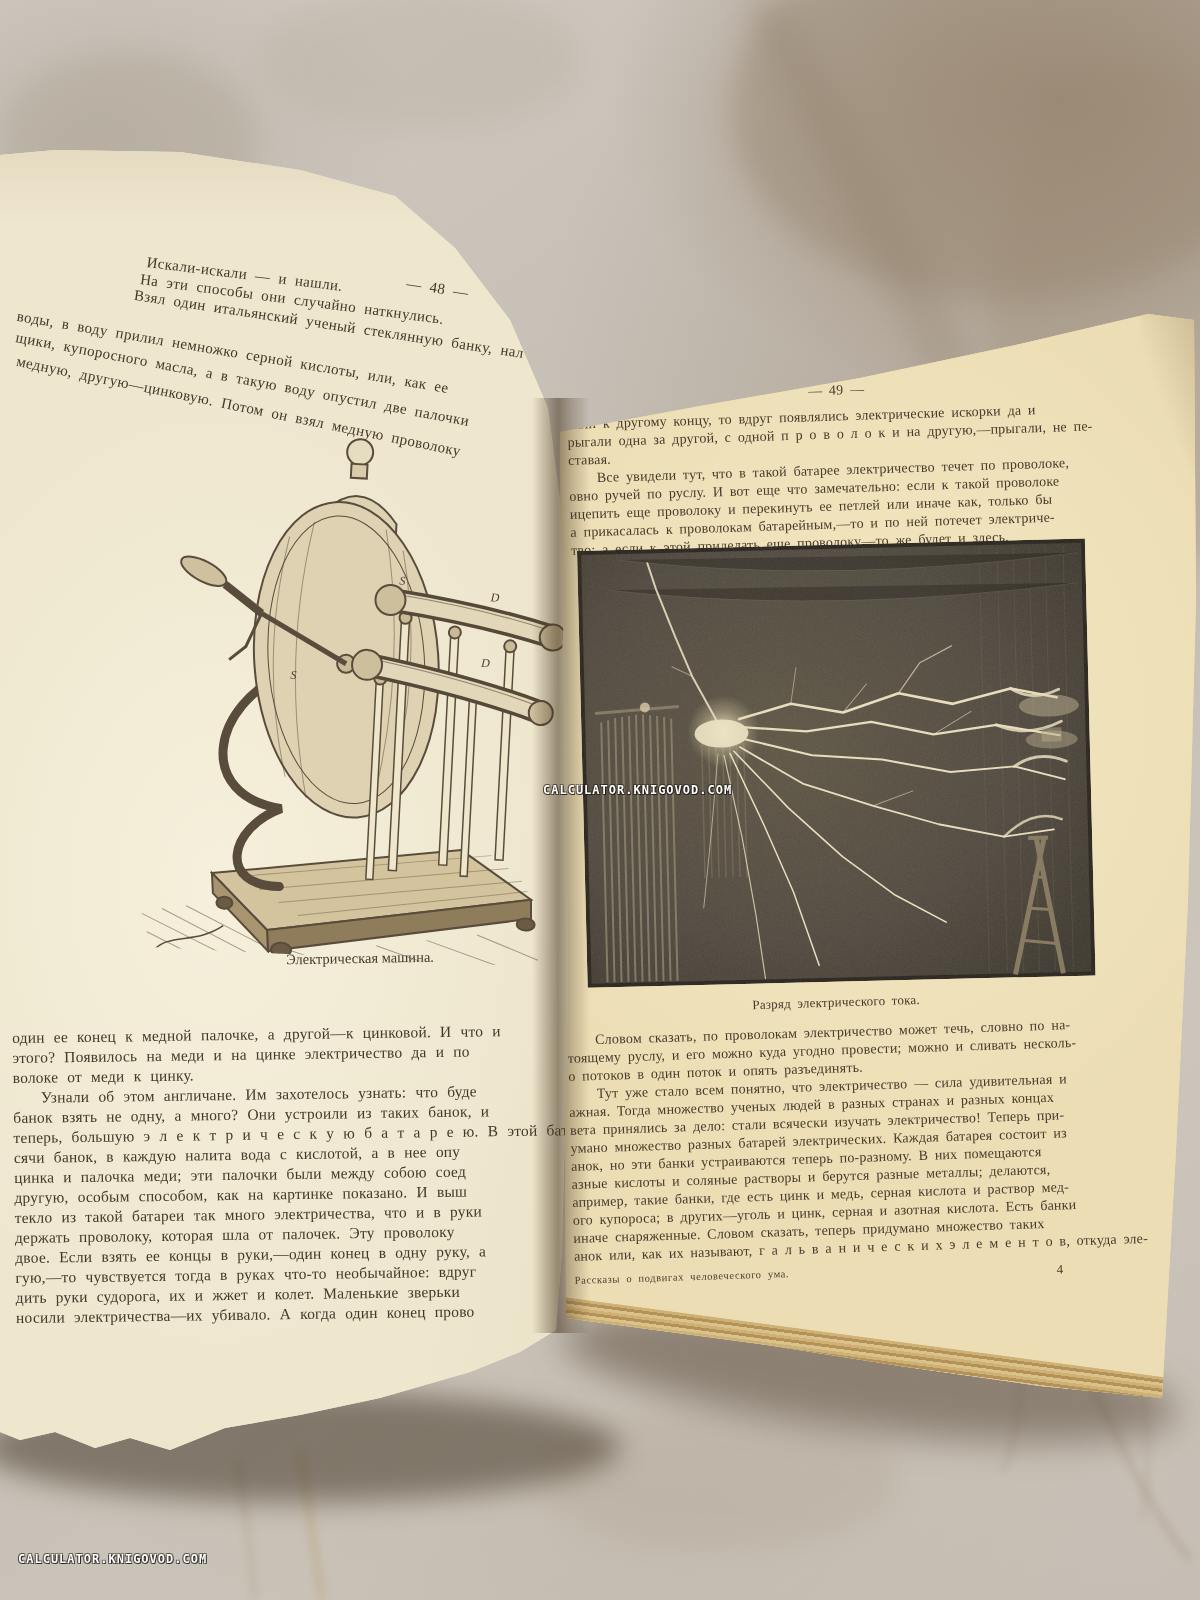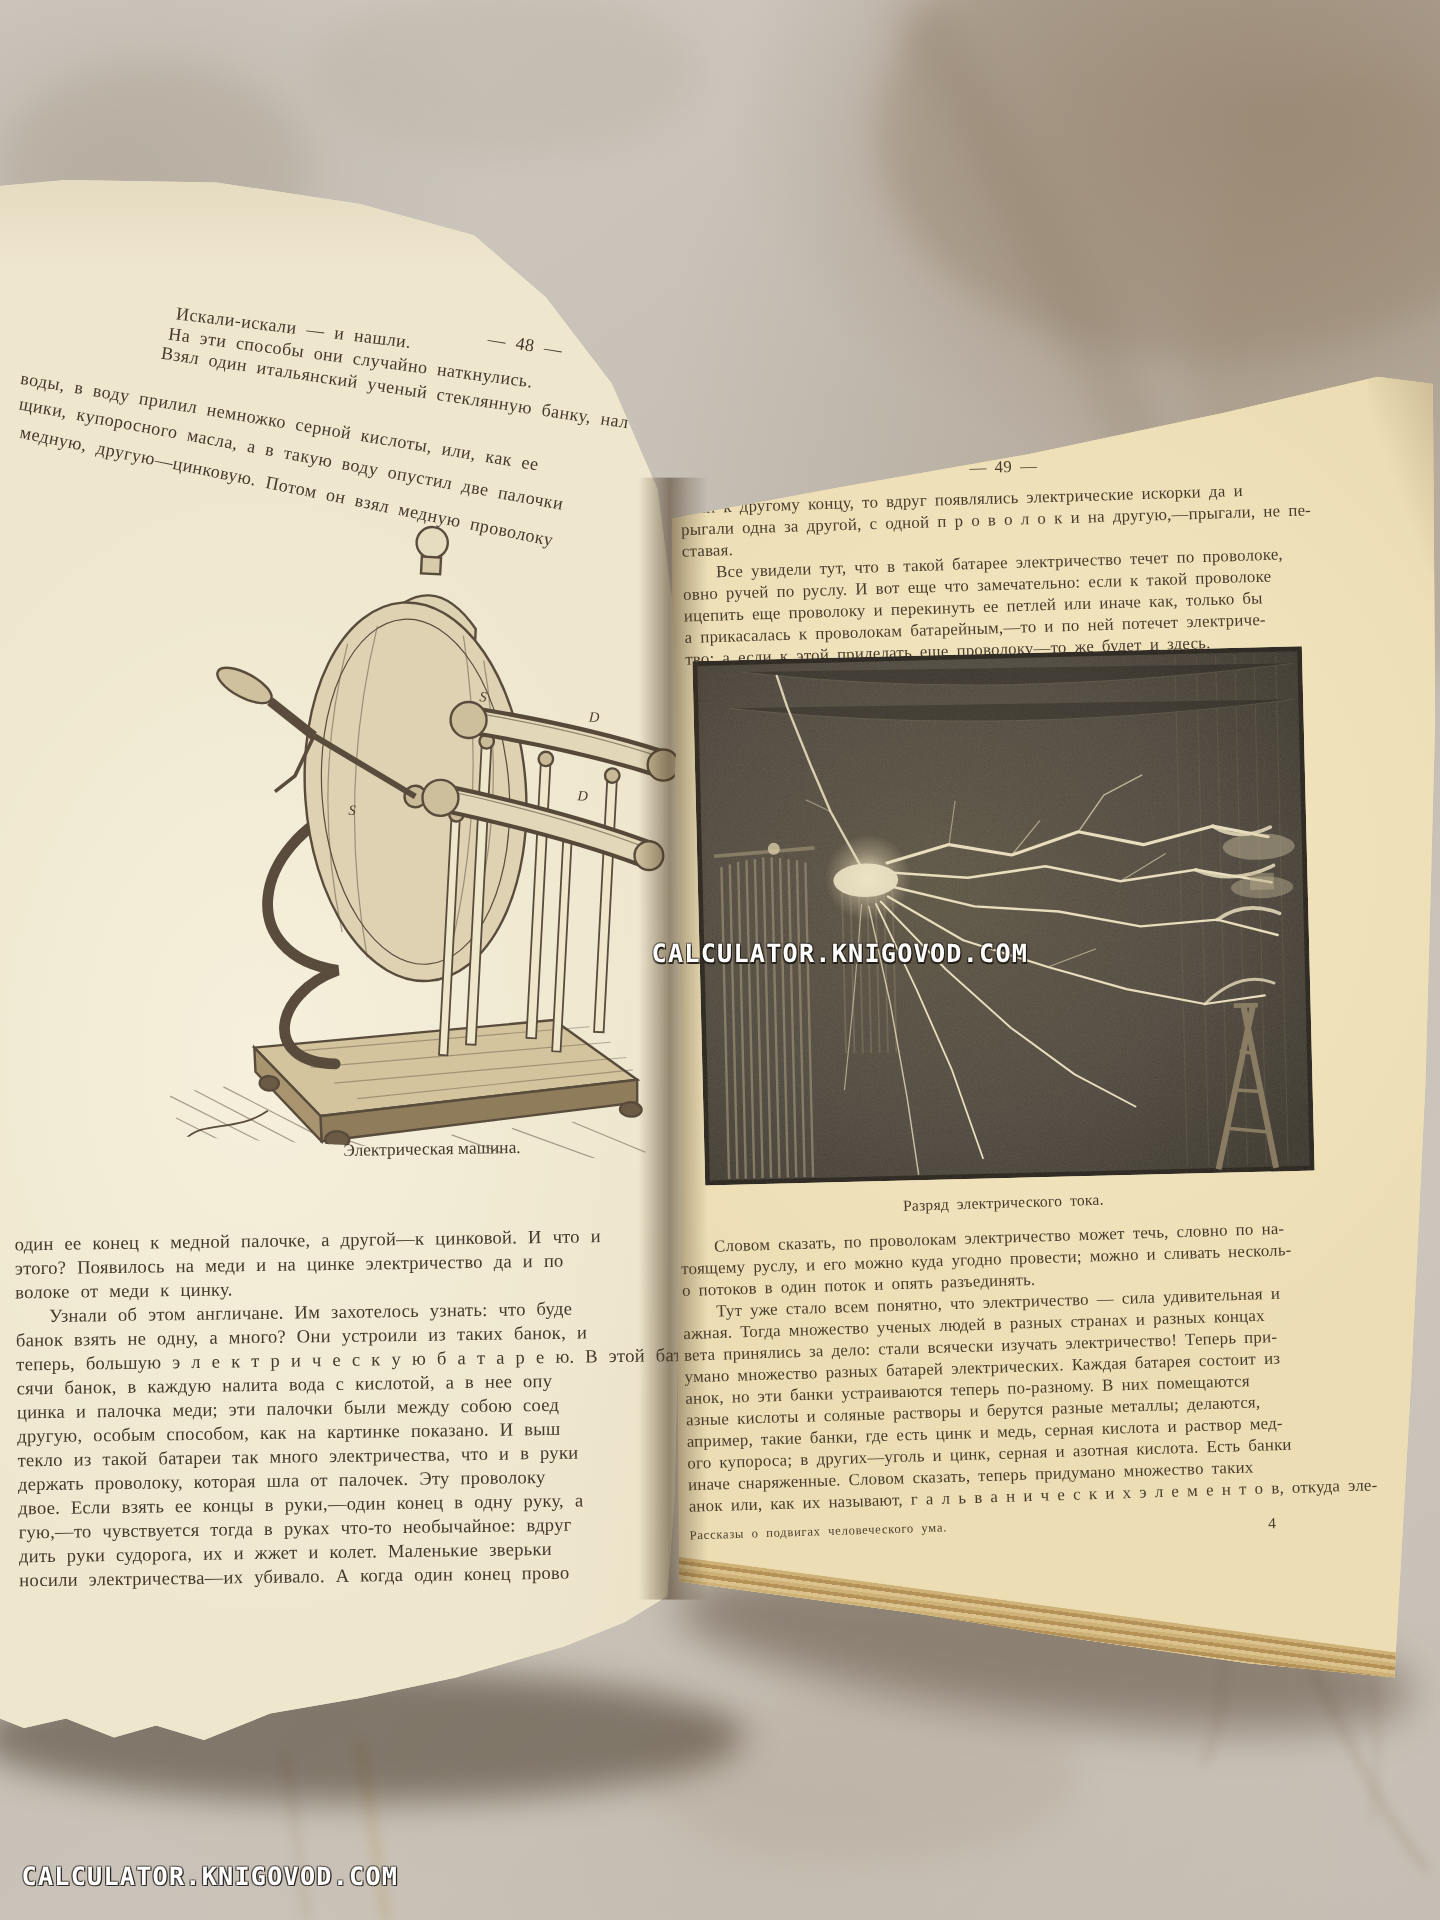--- a/index.html
+++ b/index.html
@@ -31,21 +31,21 @@
                linear-gradient(170deg, rgba(110,85,50,.18), rgba(110,85,50,0) 9%);}
   .tline{position:absolute;white-space:nowrap;color:#44392b;}
   .lp-top{font-size:15px;letter-spacing:.4px;word-spacing:4px;}
   .lp-body{font-size:15.5px;line-height:20px;word-spacing:5px;letter-spacing:.2px;}
   .lp-body div{white-space:nowrap;}
   .rp{font-size:14px;line-height:18px;word-spacing:3px;letter-spacing:.2px;color:#463b2c;}
   .rp div{white-space:nowrap;}
   .ind{padding-left:28px;}
   .caption{color:#44392b;text-align:center;}
   .wm{position:absolute;font-family:"DejaVu Sans Mono",monospace;font-weight:bold;
-      font-size:21px;letter-spacing:1px;color:#ffffff;z-index:60;
+      font-size:12px;letter-spacing:1px;color:#ffffff;z-index:60;
       text-shadow:1px 1px 0 rgba(30,25,20,.85),-1px -1px 0 rgba(30,25,20,.5),1px -1px 0 rgba(30,25,20,.5),-1px 1px 0 rgba(30,25,20,.6);}
   .shadow-blob{position:absolute;filter:blur(14px);background:rgba(58,45,30,.5);border-radius:50%;}
   #gutter-shadow{position:absolute;left:532px;top:398px;width:58px;height:935px;z-index:30;
     background:linear-gradient(90deg, rgba(70,52,30,0), rgba(70,52,30,.52) 45%, rgba(70,52,30,.25) 70%, rgba(70,52,30,0));}
   .footer-note{font-size:10.5px;letter-spacing:.6px;color:#4a3f30;}
   .signature{font-size:13px;color:#4a3f30;}
 </style>
 </head>
 <body>
 

